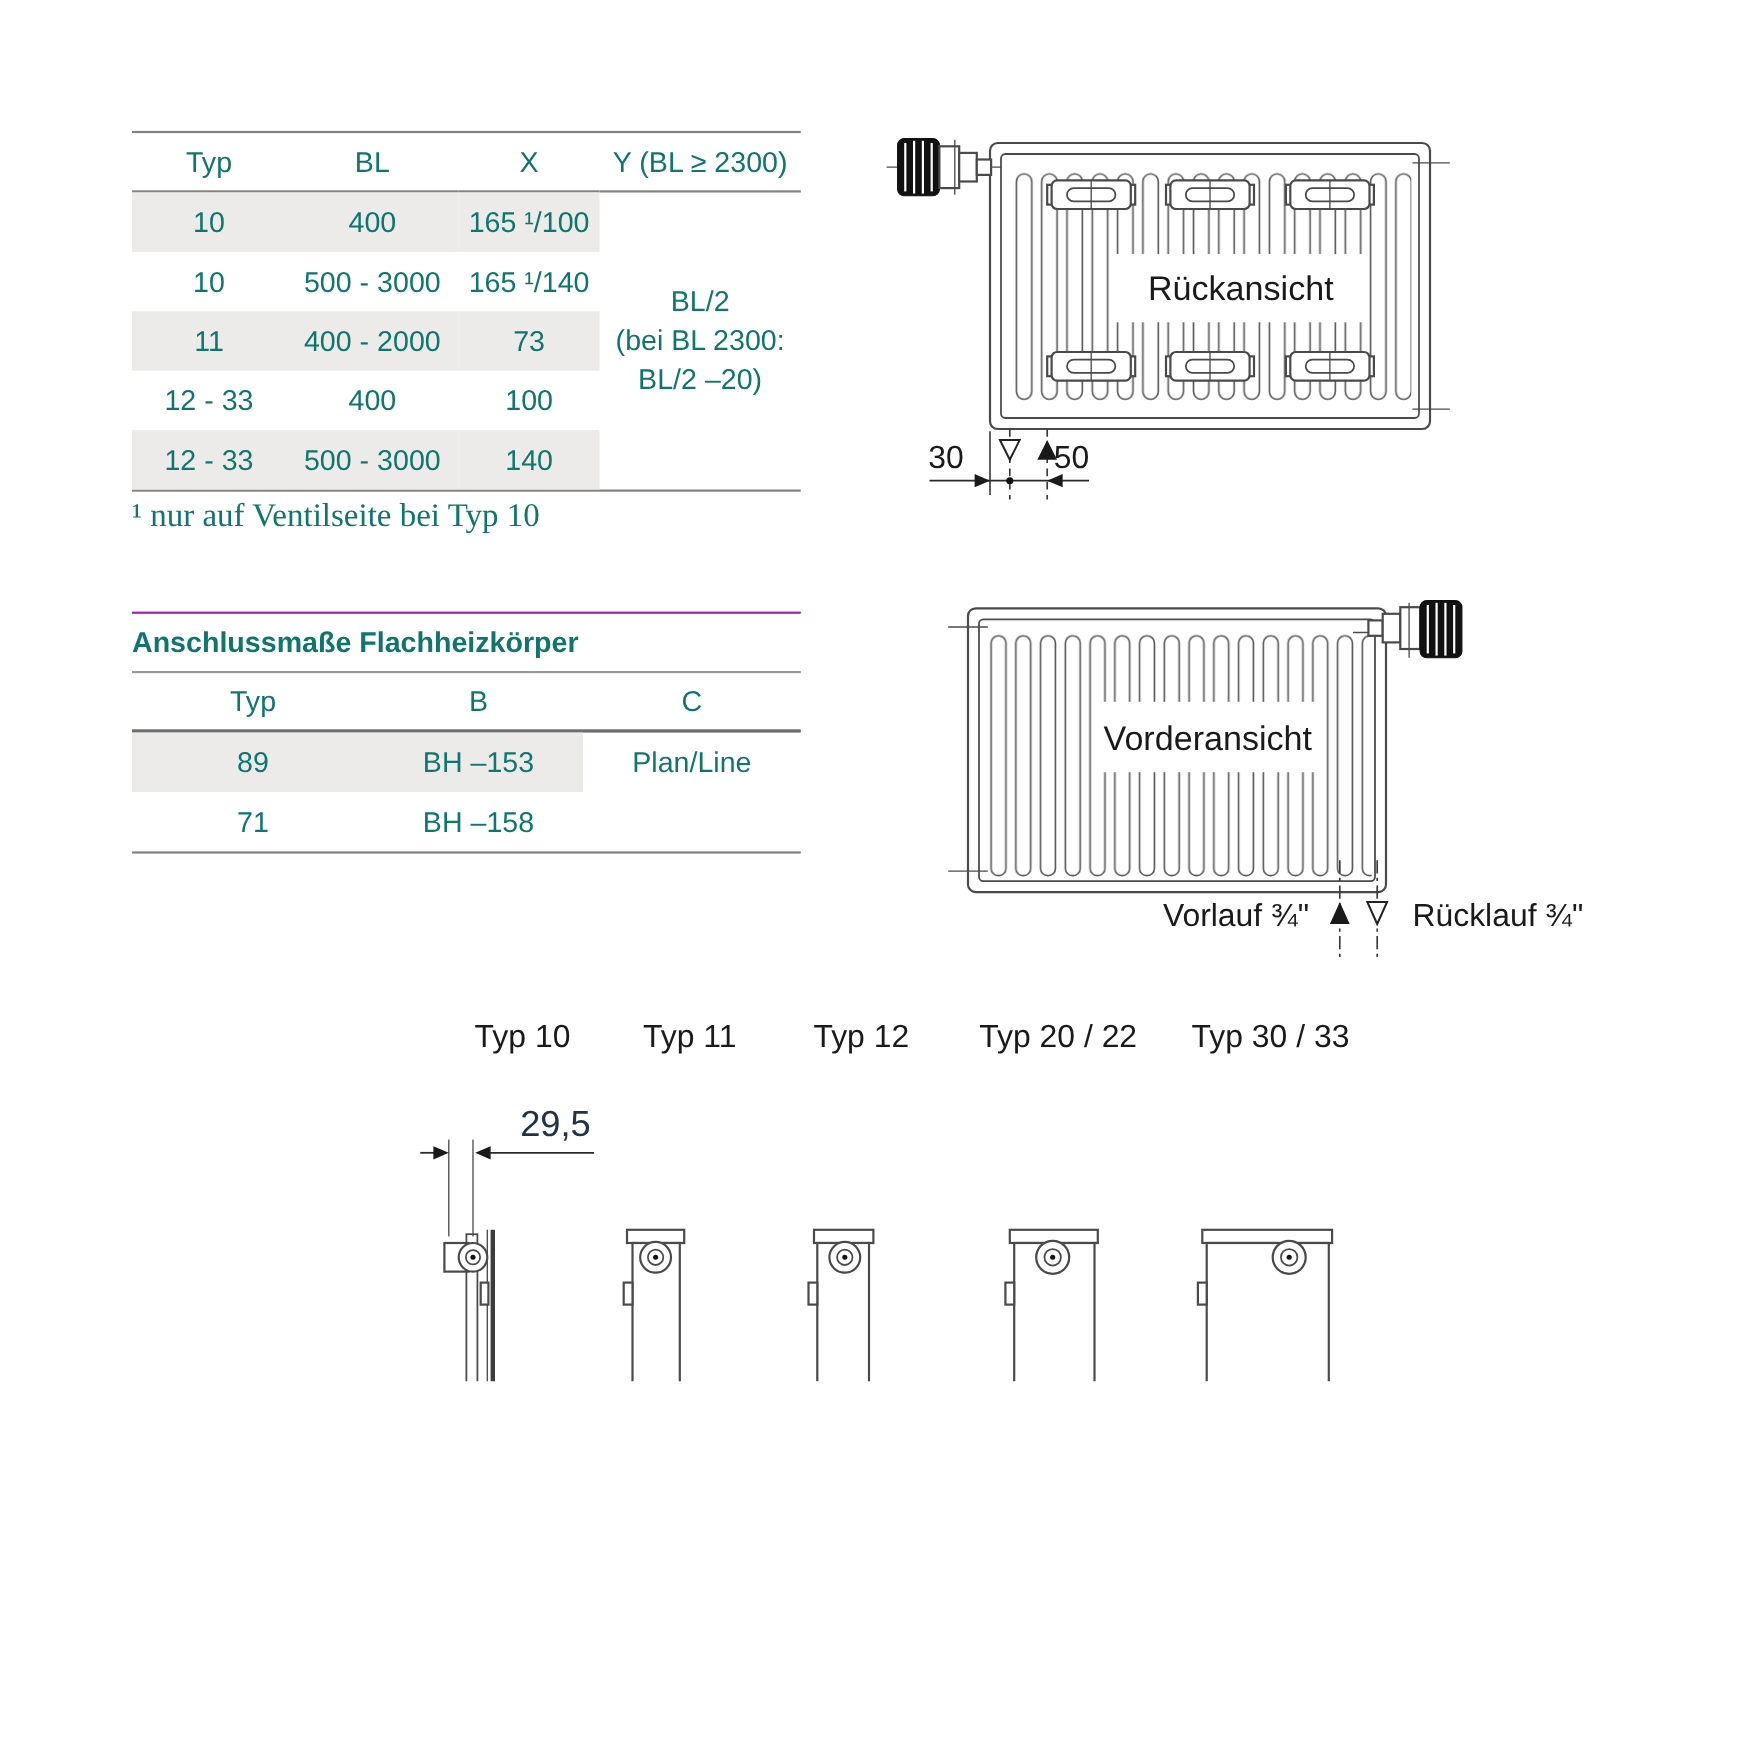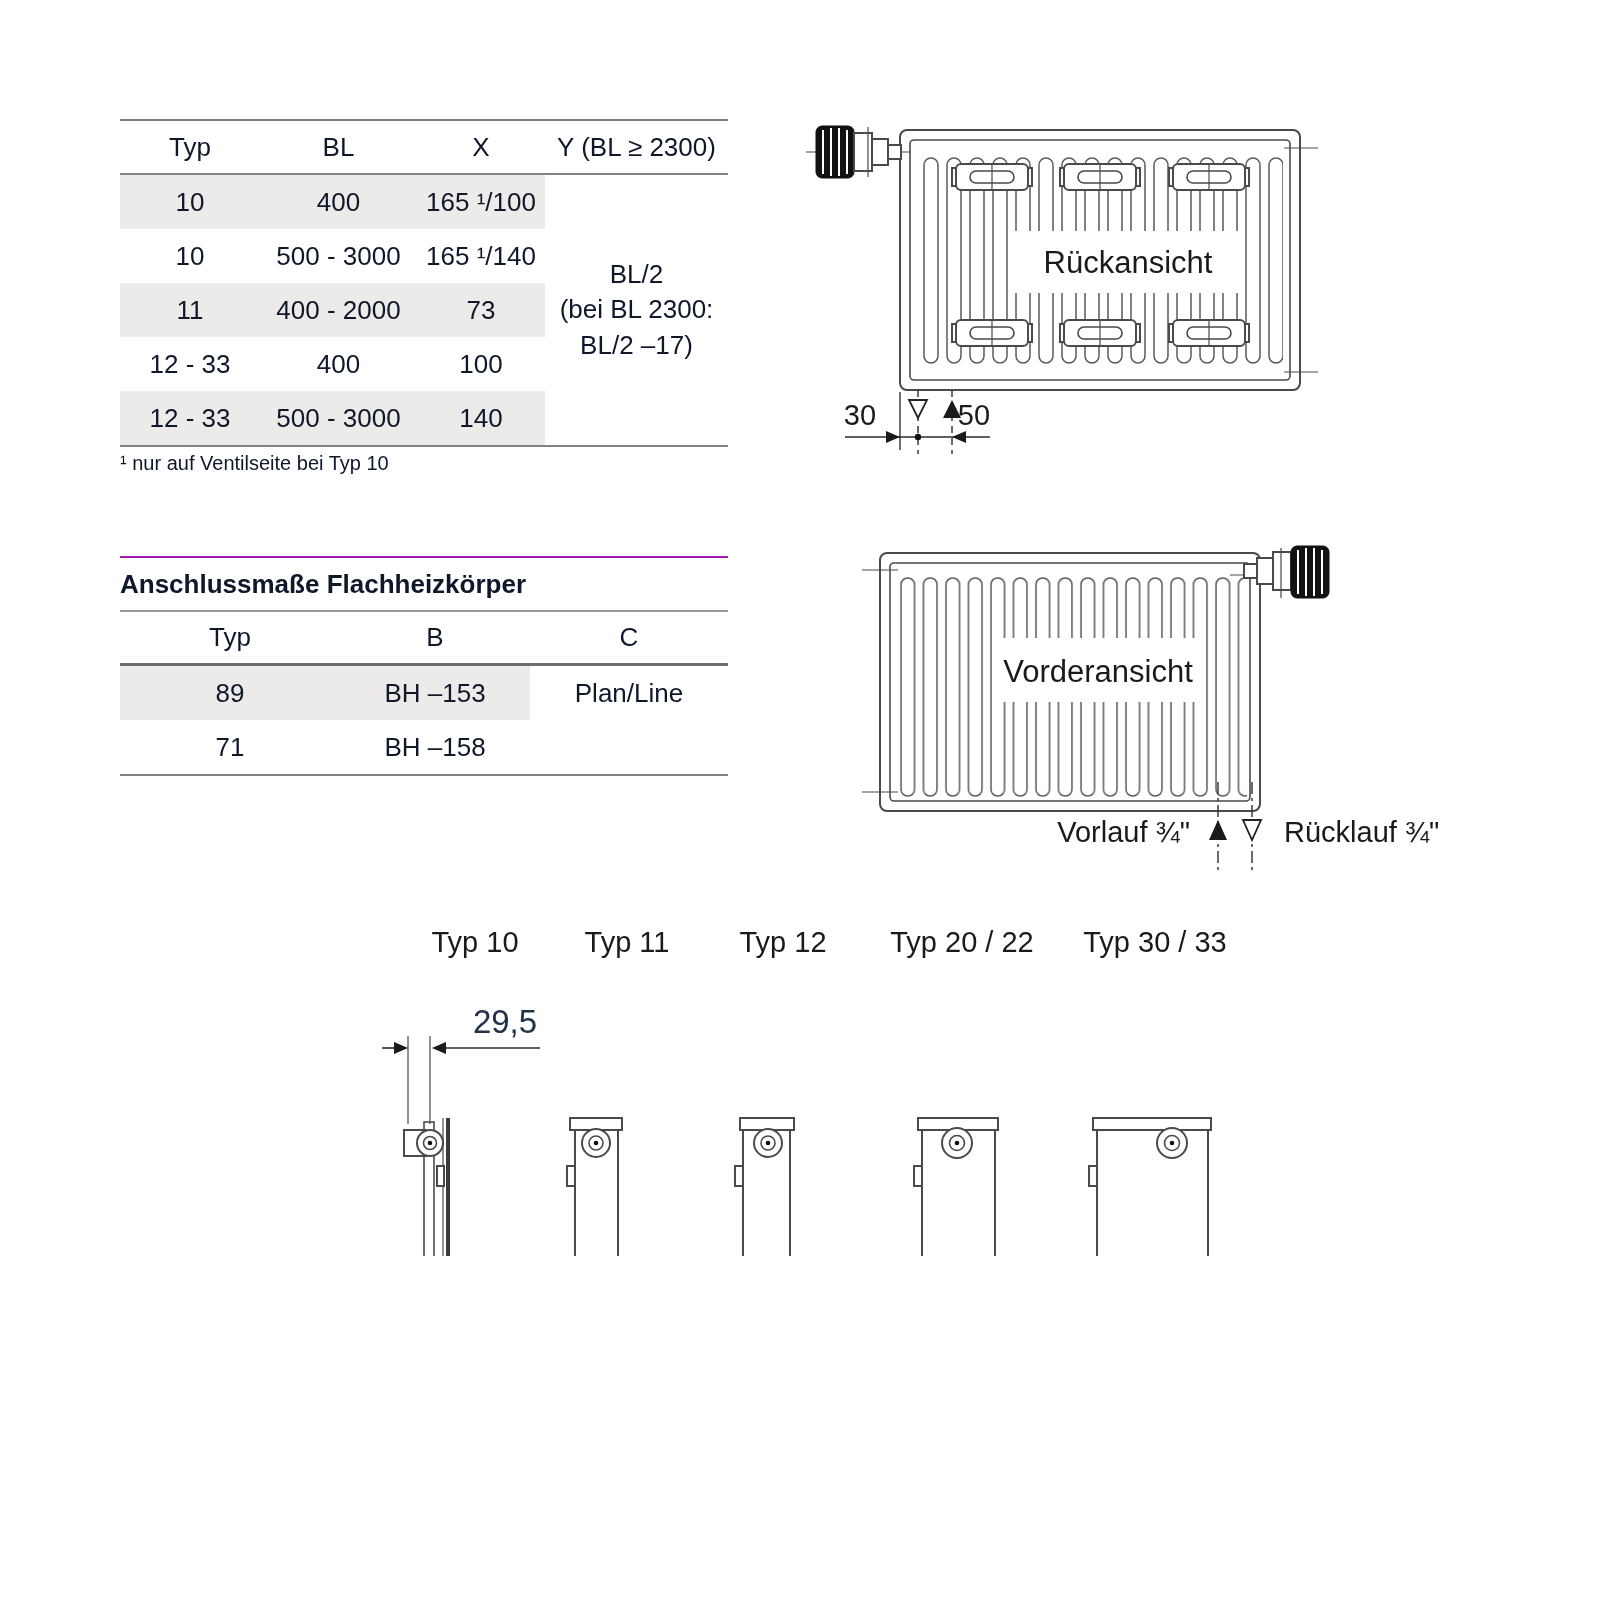--- a/index.html
+++ b/index.html
@@ -1,29 +1,29 @@
 <!DOCTYPE html>
 <html><head>
 <meta charset="utf-8">
 <style>
   html,body{margin:0;padding:0;background:#fff;}
   .page{position:relative;width:1600px;height:1256px;background:#ffffff;overflow:hidden;
-        font-family:"Liberation Sans",sans-serif;color:#0f172a;}
+        font-family:"Liberation Sans",sans-serif;color:#0f766e;}
 
   
   .t1{position:absolute;left:120px;top:119px;width:608px;display:grid;
       grid-template-columns:140px 157px 128px 183px;grid-auto-rows:54px;
       border-top:2px solid #828282;border-bottom:2px solid #828282;font-size:26px;}
   .t1 .c{display:flex;align-items:center;justify-content:center;}
   .t1 .hd{border-bottom:2px solid #828282;}
   .sh{background:#ecebe9;}
   .ycell{grid-column:4;grid-row:2 / span 5;display:flex;align-items:center;justify-content:center;
          text-align:center;white-space:pre-line;line-height:1.35;}
 
-  .fn{position:absolute;left:120px;top:452px;font-size:20px;}
+  .fn{position:absolute;left:120px;top:452px;font-size:30px;font-family:Liberation Serif, serif;}
 
   
   .t2{position:absolute;left:120px;top:556px;width:608px;font-size:26px;}
   .t2 .title{height:52px;display:flex;align-items:center;border-top:2px solid #a21caf;
              border-bottom:2px solid #999;font-weight:bold;}
   .t2 .grid{display:grid;grid-template-columns:220px 190px 198px;grid-auto-rows:54px;
             border-bottom:2px solid #828282;}
   .t2 .c{display:flex;align-items:center;justify-content:center;}
   .t2 .hd{border-bottom:3px solid #6e6e6e;}
 
@@ -51,21 +51,21 @@
     <div class="c hd">Typ</div>
     <div class="c hd">BL</div>
     <div class="c hd">X</div>
     <div class="c hd">Y (BL ≥ 2300)</div>
 
     <div class="c sh">10</div>
     <div class="c sh">400</div>
     <div class="c sh">165 ¹/100</div>
     <div class="ycell">BL/2
 (bei BL 2300:
-BL/2 –17)</div>
+BL/2 –20)</div>
 
     <div class="c">10</div>
     <div class="c">500 - 3000</div>
     <div class="c">165 ¹/140</div>
 
     <div class="c sh">11</div>
     <div class="c sh">400 - 2000</div>
     <div class="c sh">73</div>
 
     <div class="c">12 - 33</div>

